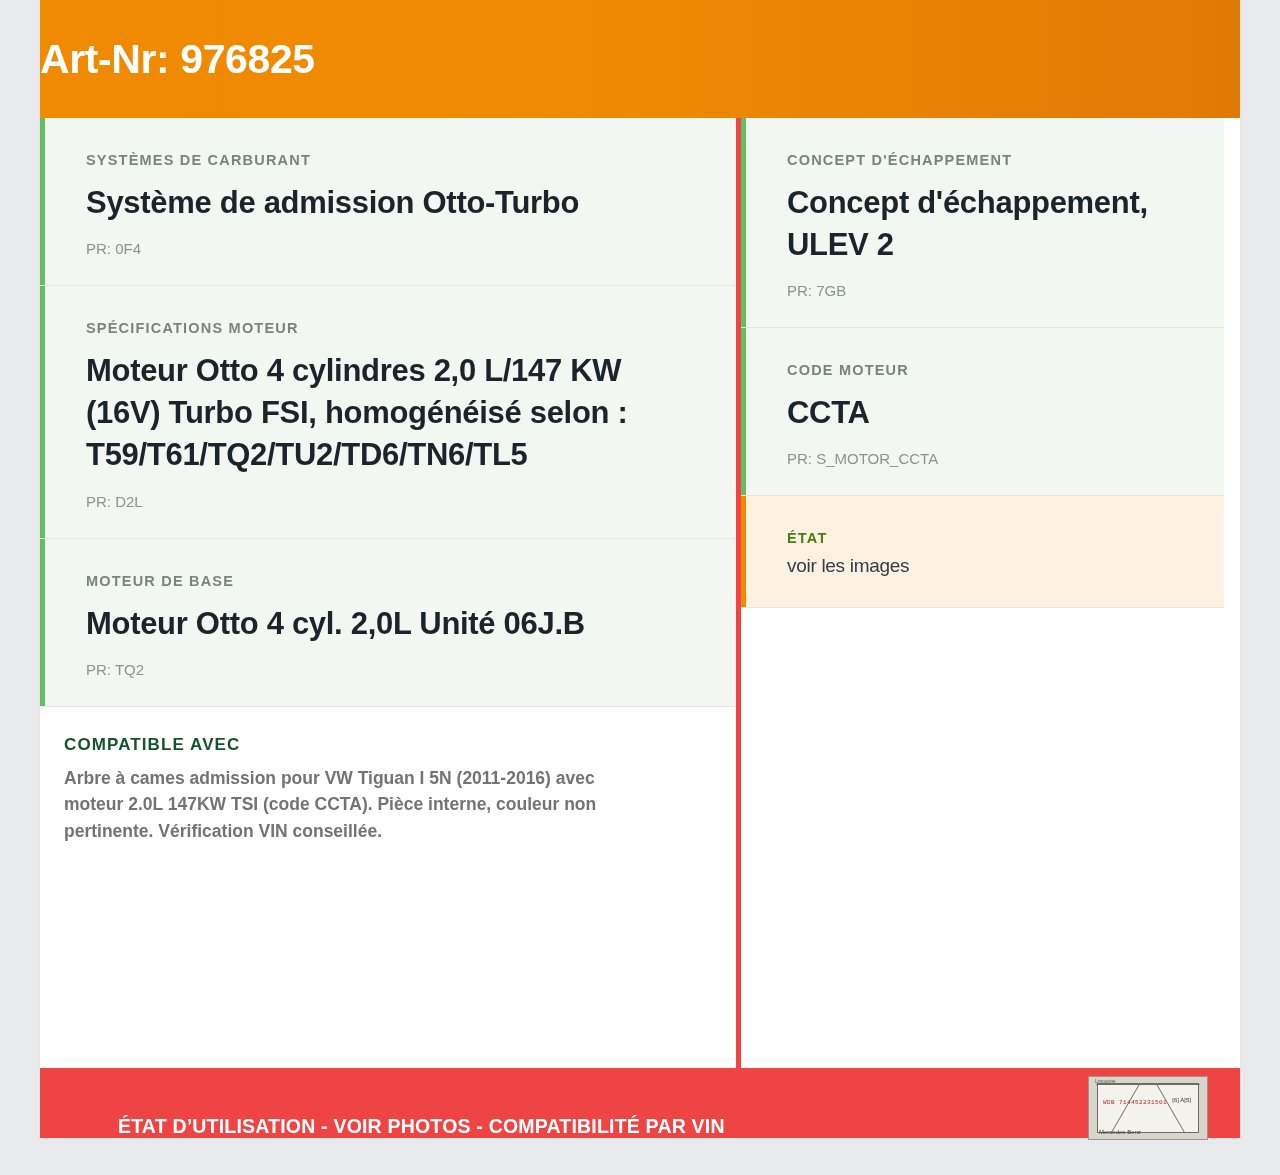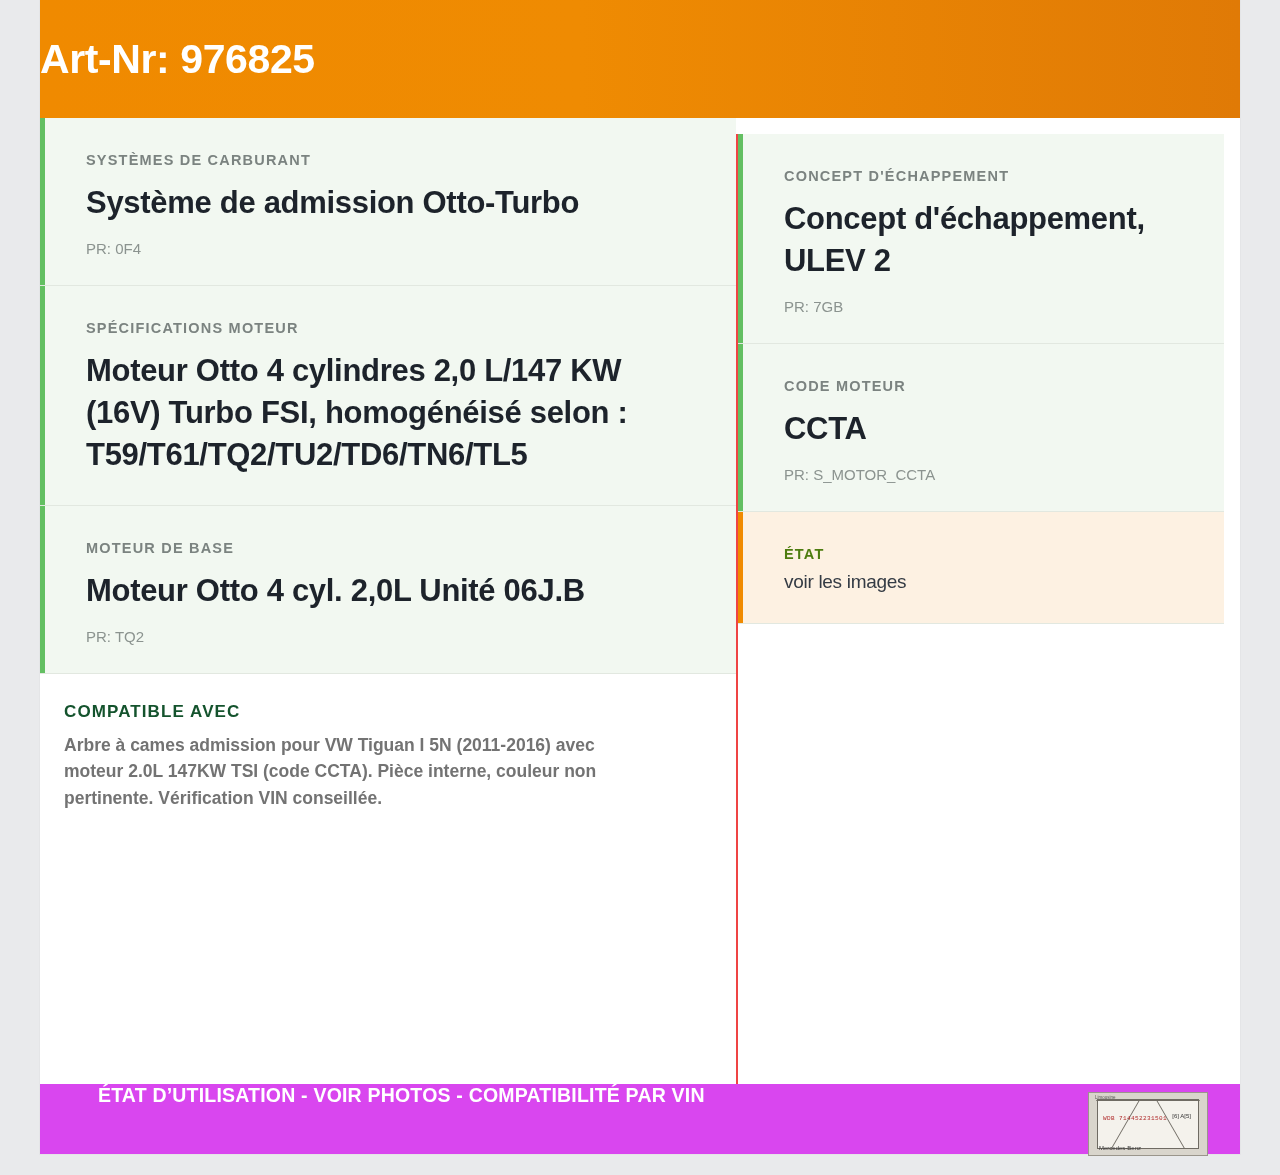--- a/index.html
+++ b/index.html
@@ -44,22 +44,21 @@
     width: 1200px;
     align-items: flex-start;
   }
   .col-left {
     width: 696px;
     box-sizing: border-box;
   }
   .col-right {
     width: 488px;
     box-sizing: border-box;
-    border-left: 2px solid #ef4444;
-    margin-top: 16px;
+    border-left: 5px solid #ef4444;
   }
 
   .card {
     position: relative;
     background: #f2f8f1;
     border-bottom: 1px solid #e2e8e0;
     padding: 34px 44px 28px 46px;
     box-sizing: border-box;
   }
   .card::before {
@@ -137,24 +136,24 @@
   
   .right-filler {
     background: #ffffff;
     height: 460px;
   }
 
   
   .footer {
     position: relative;
     height: 70px;
-    background: #d946ef;
+    background: #ef4444;
     display: flex;
-    align-items: flex-start;
-    padding-left: 58px;
+    align-items: flex-end;
+    padding-left: 78px;
     box-sizing: border-box;
   }
   .footer-text {
     color: #ffffff;
     font-size: 19.5px;
     font-weight: bold;
     letter-spacing: 0.2px;
   }
   .footer-stamp {
     position: absolute;
@@ -247,20 +246,21 @@
 
       <div class="card">
         <div class="card-label">SYSTÈMES DE CARBURANT</div>
         <div class="card-value">Système de admission Otto-Turbo</div>
         <div class="card-pr">PR: 0F4</div>
       </div>
 
       <div class="card">
         <div class="card-label">SPÉCIFICATIONS MOTEUR</div>
         <div class="card-value">Moteur Otto 4 cylindres 2,0 L/147 KW (16V) Turbo FSI, homogénéisé selon : T59/T61/TQ2/TU2/TD6/TN6/TL5</div>
+        <div class="card-pr">PR: D2L</div>
       </div>
 
       <div class="card">
         <div class="card-label">MOTEUR DE BASE</div>
         <div class="card-value">Moteur Otto 4 cyl. 2,0L Unité 06J.B</div>
         <div class="card-pr">PR: TQ2</div>
       </div>
 
       <div class="card plain compat">
         <div class="card-label">COMPATIBLE AVEC</div>

